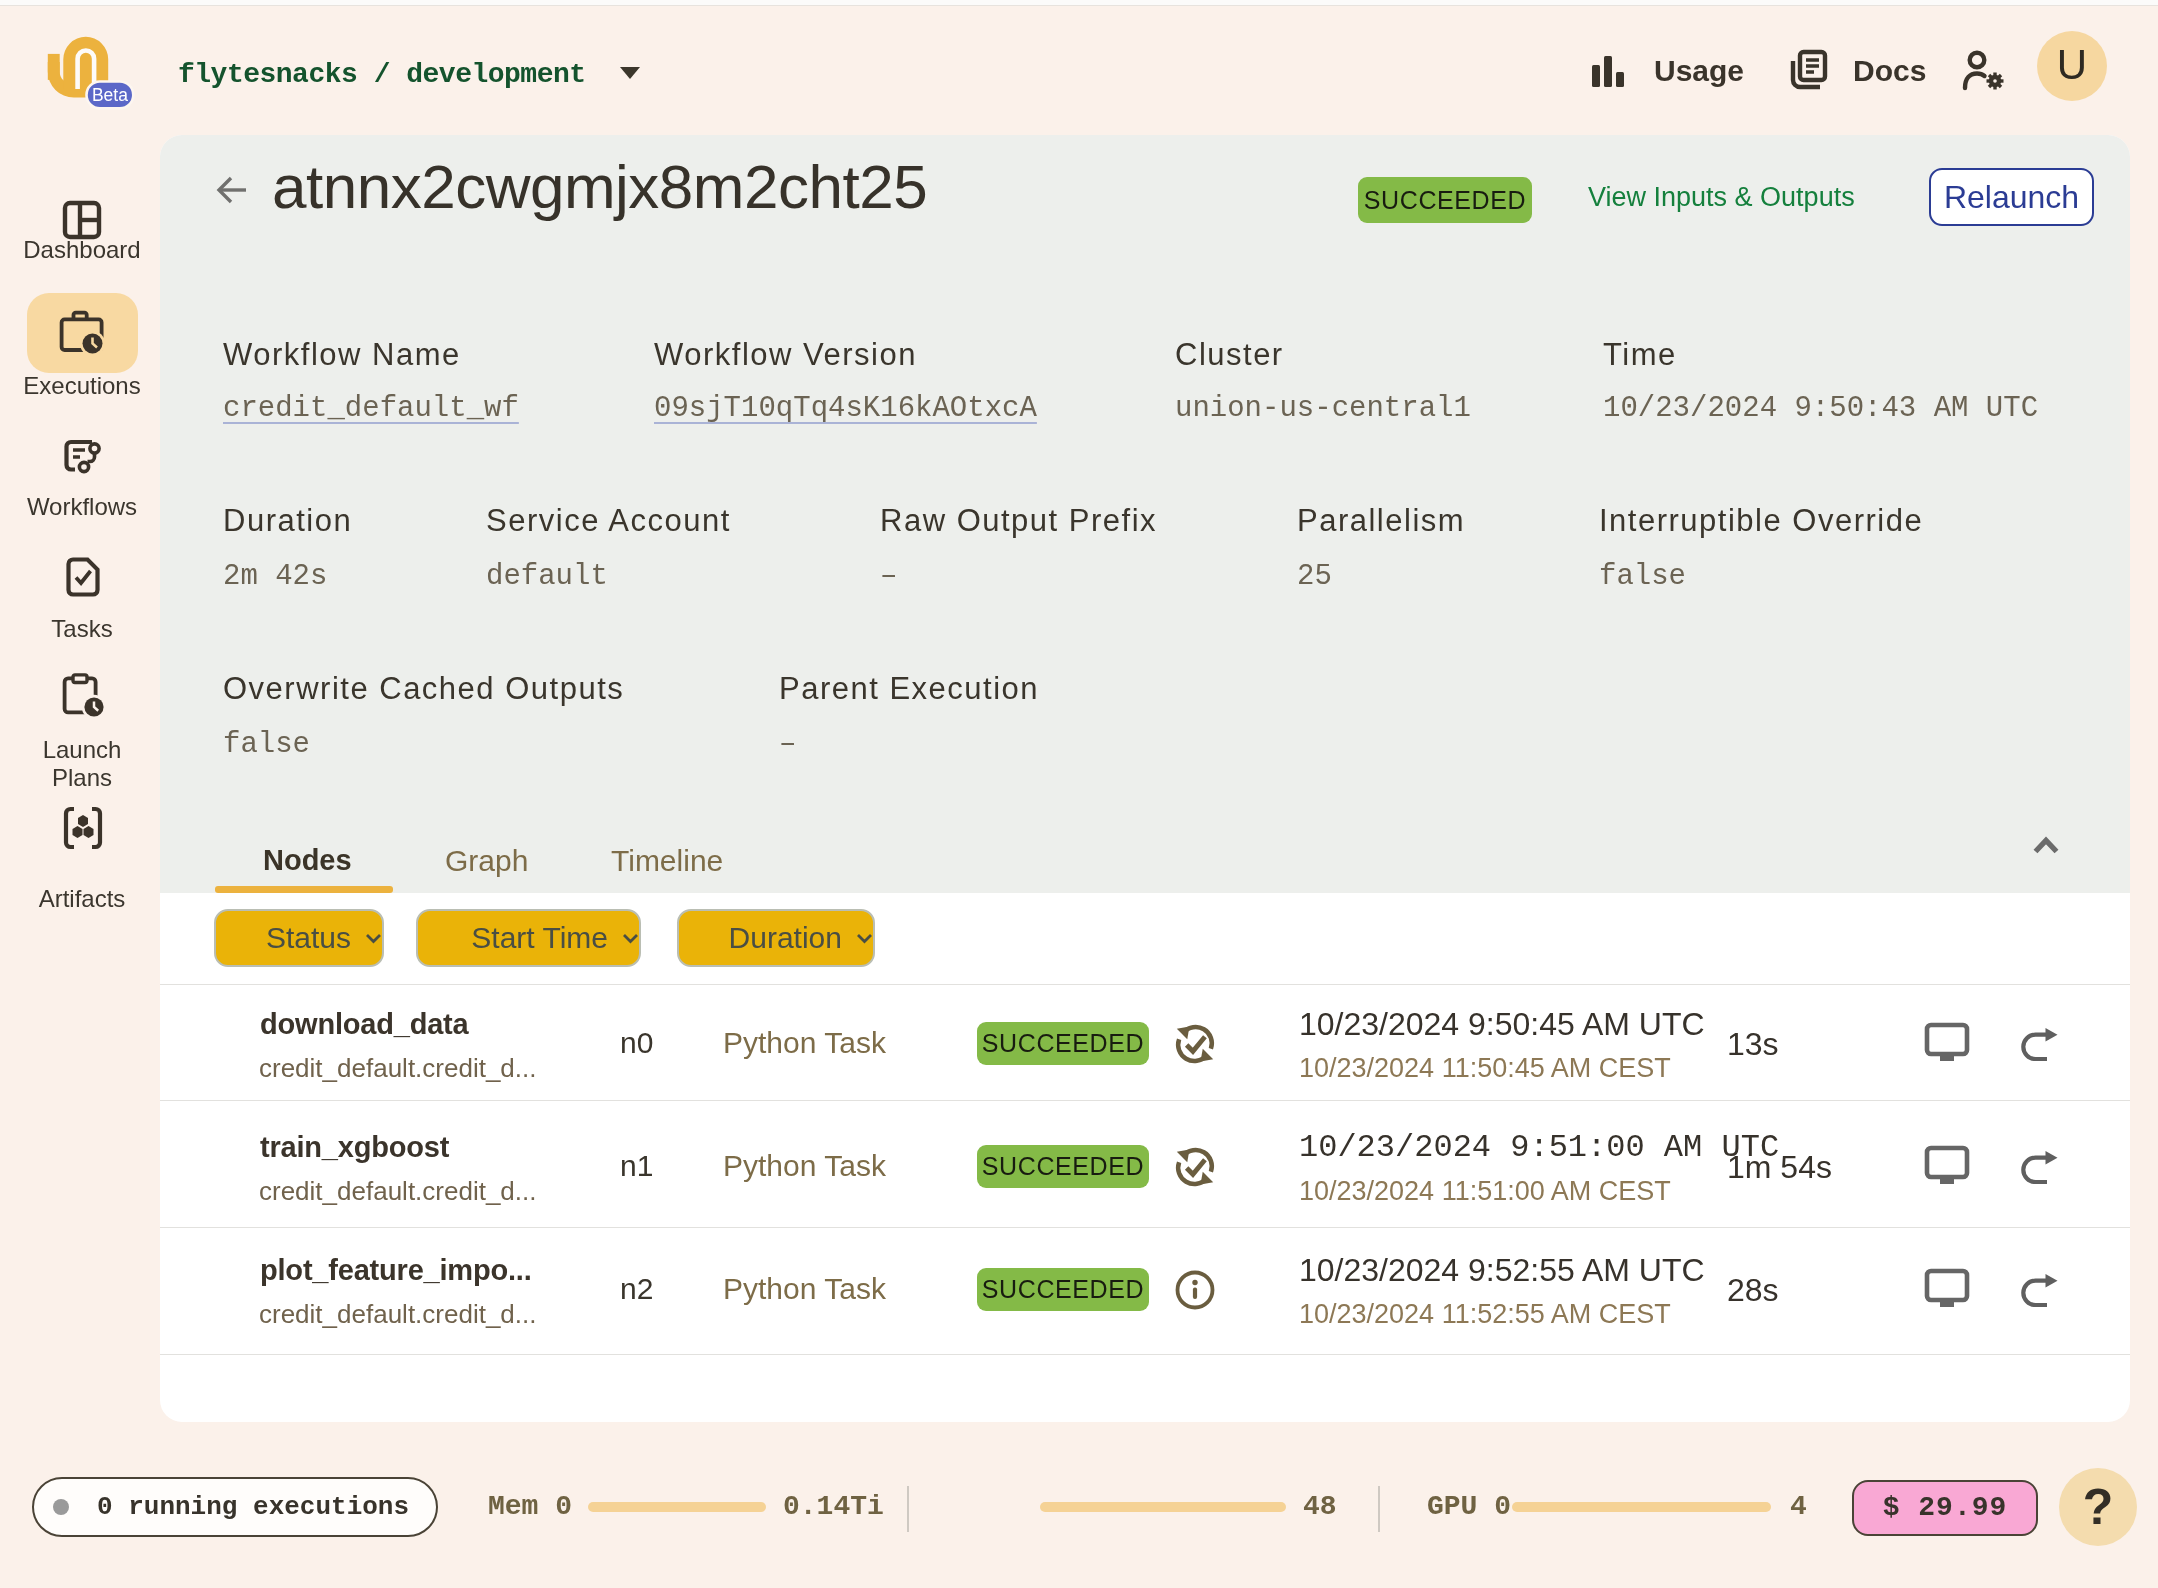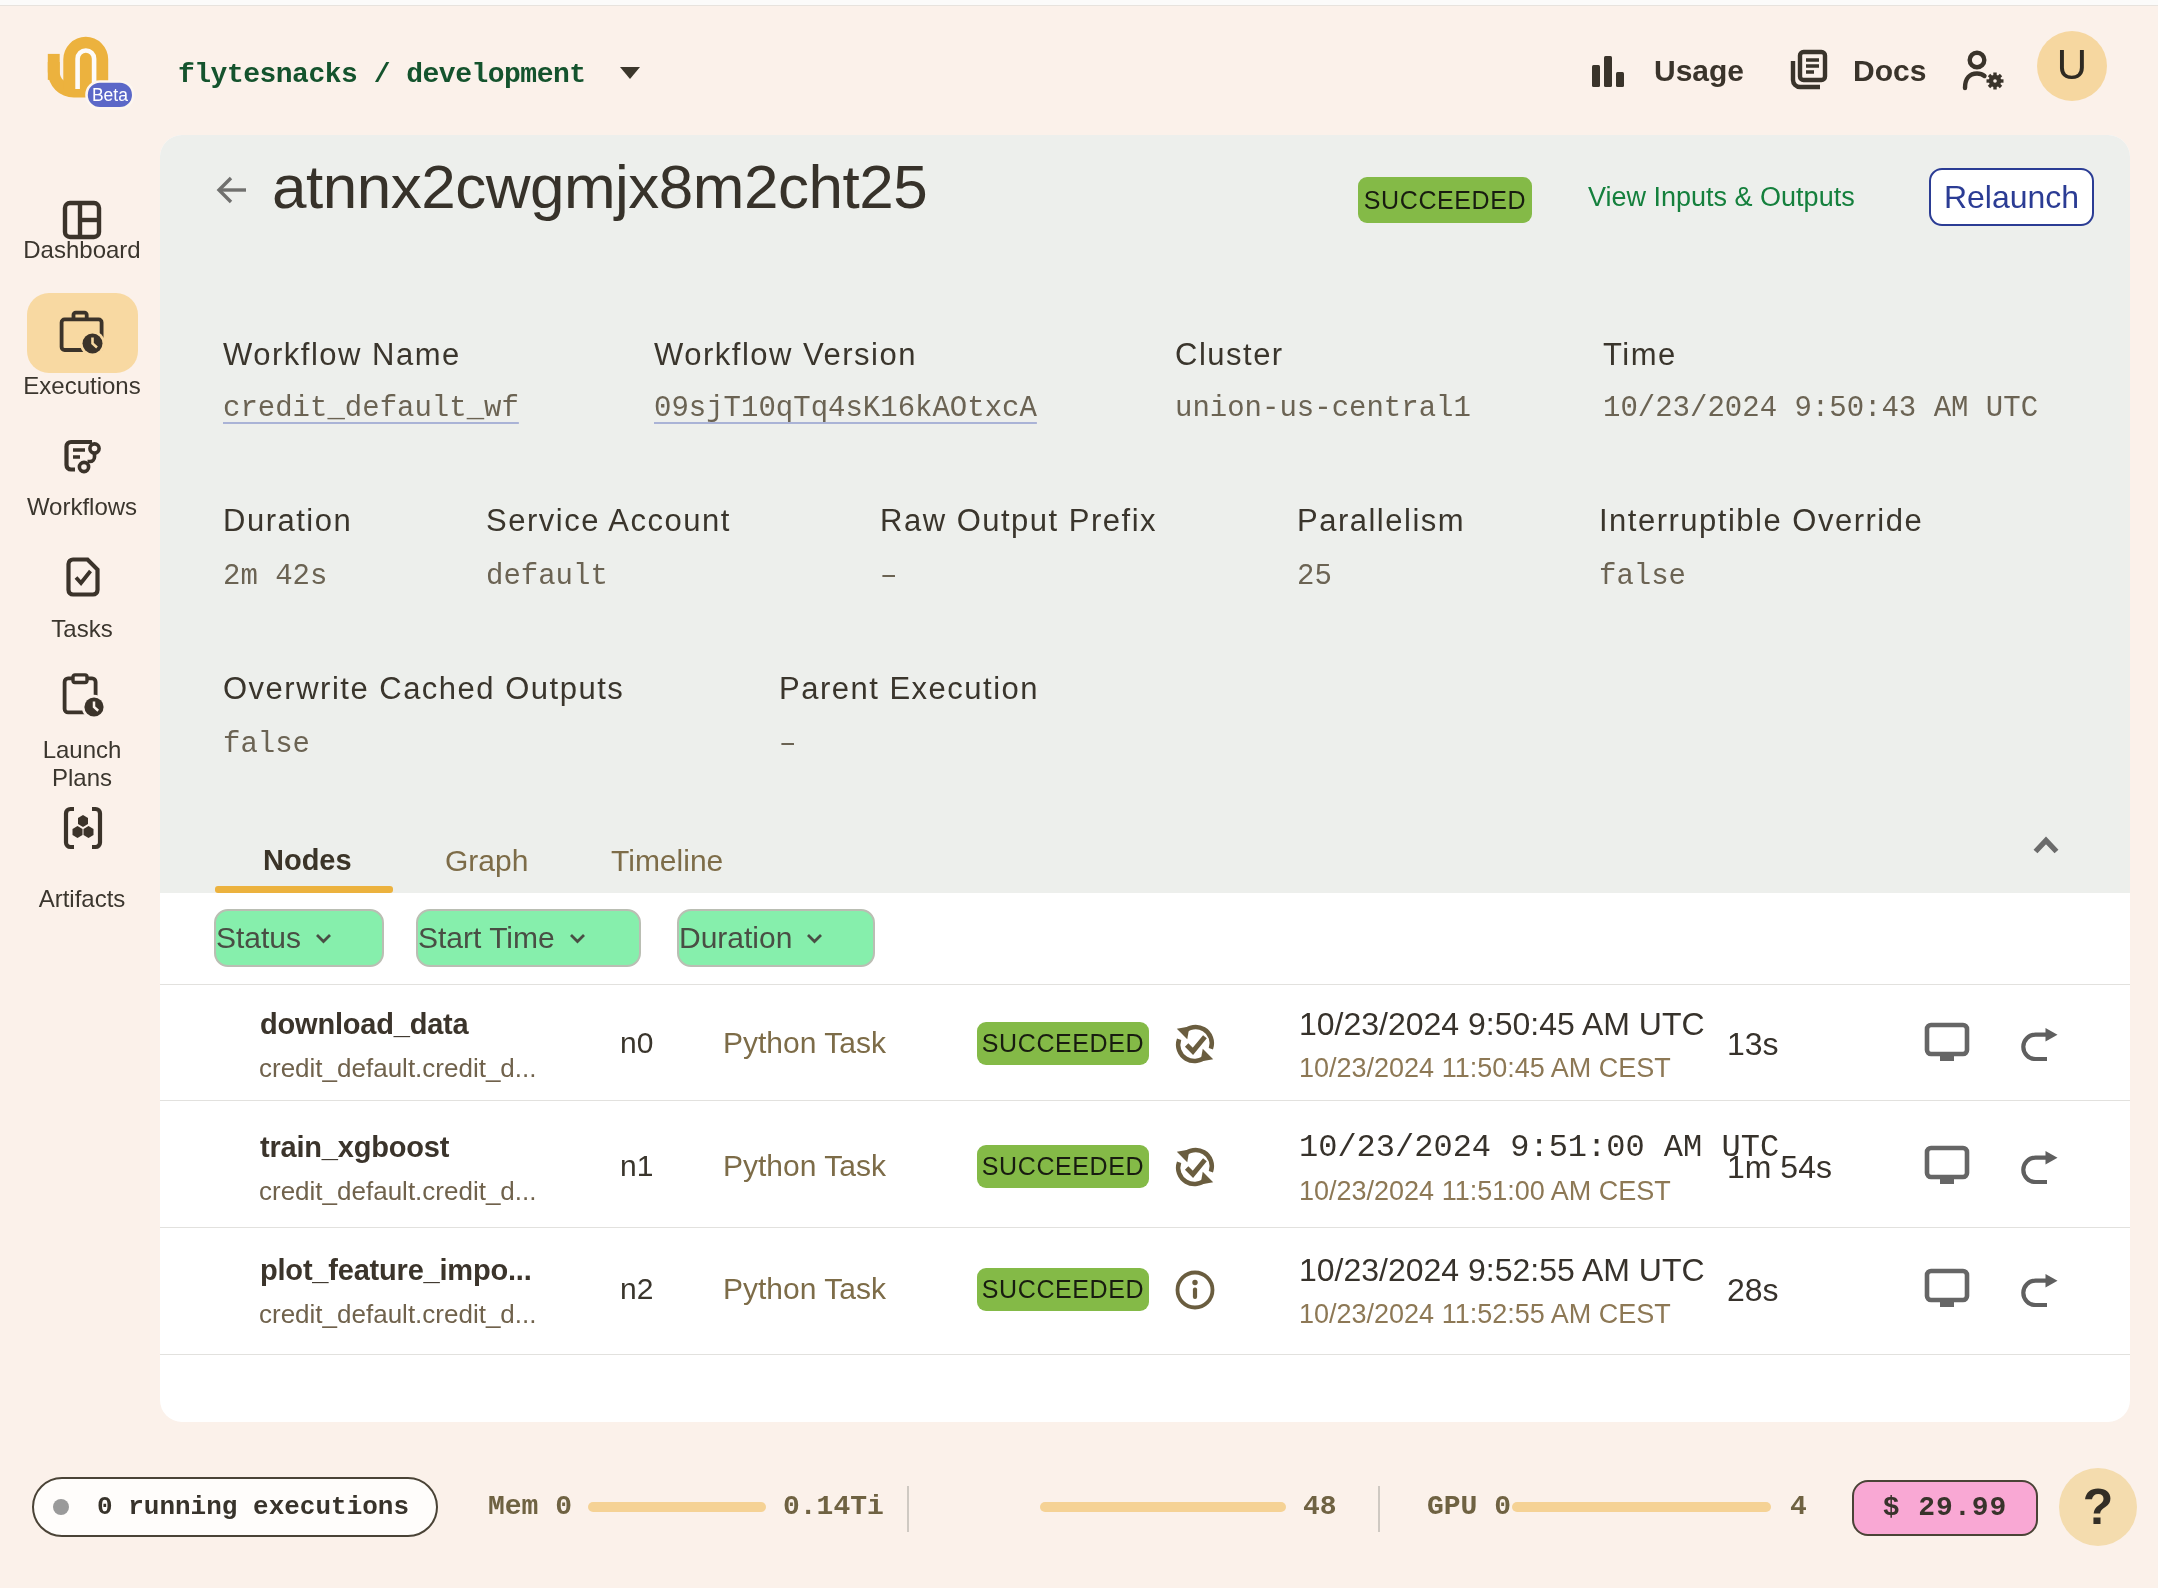--- a/index.html
+++ b/index.html
@@ -6,21 +6,21 @@
 body{width:2158px;height:1588px;background:#fbf1ea;font-family:"Liberation Sans",sans-serif;position:relative;overflow:hidden;}
 .abs{position:absolute;}
 .mono{font-family:"Liberation Mono",monospace;}
 .card{left:160px;top:135px;width:1970px;height:1287px;background:#ffffff;border-radius:22px;}
 .cardgray{left:160px;top:135px;width:1970px;height:758px;background:#edefec;border-radius:22px 22px 0 0;}
 .label{font-size:31px;color:#3a352c;font-weight:500;letter-spacing:1.5px;}
 .val{font-family:"Liberation Mono",monospace;font-size:29px;color:#6b6353;}
 .vlink{text-decoration:underline;text-underline-offset:6px;text-decoration-color:#aab3d6;text-decoration-thickness:2px;}
 .badge{background:#84ba47;border-radius:9px;color:#181c10;text-align:center;letter-spacing:0.6px;font-weight:500;}
 .sep{background:#e2e1de;height:1px;left:160px;width:1970px;}
-.chip{border:2px solid #babeb3;border-radius:14px;background:#86efac;color:#494e44;font-size:30px;font-weight:500;display:flex;align-items:center;justify-content:flex-start;gap:14px;box-sizing:border-box;}
+.chip{border:2px solid #babeb3;border-radius:14px;background:#eab308;color:#494e44;font-size:30px;font-weight:500;display:flex;align-items:center;justify-content:flex-end;gap:14px;box-sizing:border-box;}
 .rowname{font-size:29px;font-weight:700;color:#3b342b;letter-spacing:-0.2px;}
 .rowsub{font-size:26px;color:#70624c;}
 .rowplain{font-size:30px;color:#3a352c;}
 .rowtask{font-size:30px;color:#7d6c48;}
 .rowutc{font-size:32px;color:#37322b;}
 .rowcest{font-size:27px;color:#8d7855;}
 .sblabel{font-size:24px;color:#3b362e;text-align:center;width:160px;left:2px;}
 .bbtext{font-family:"Liberation Mono",monospace;font-size:26px;color:#38332b;font-weight:700;}
 .mlabel{font-family:"Liberation Mono",monospace;font-size:28px;color:#6f6242;font-weight:700;}
 .bar{height:10px;border-radius:5px;background:#f5d295;top:1502px;}

